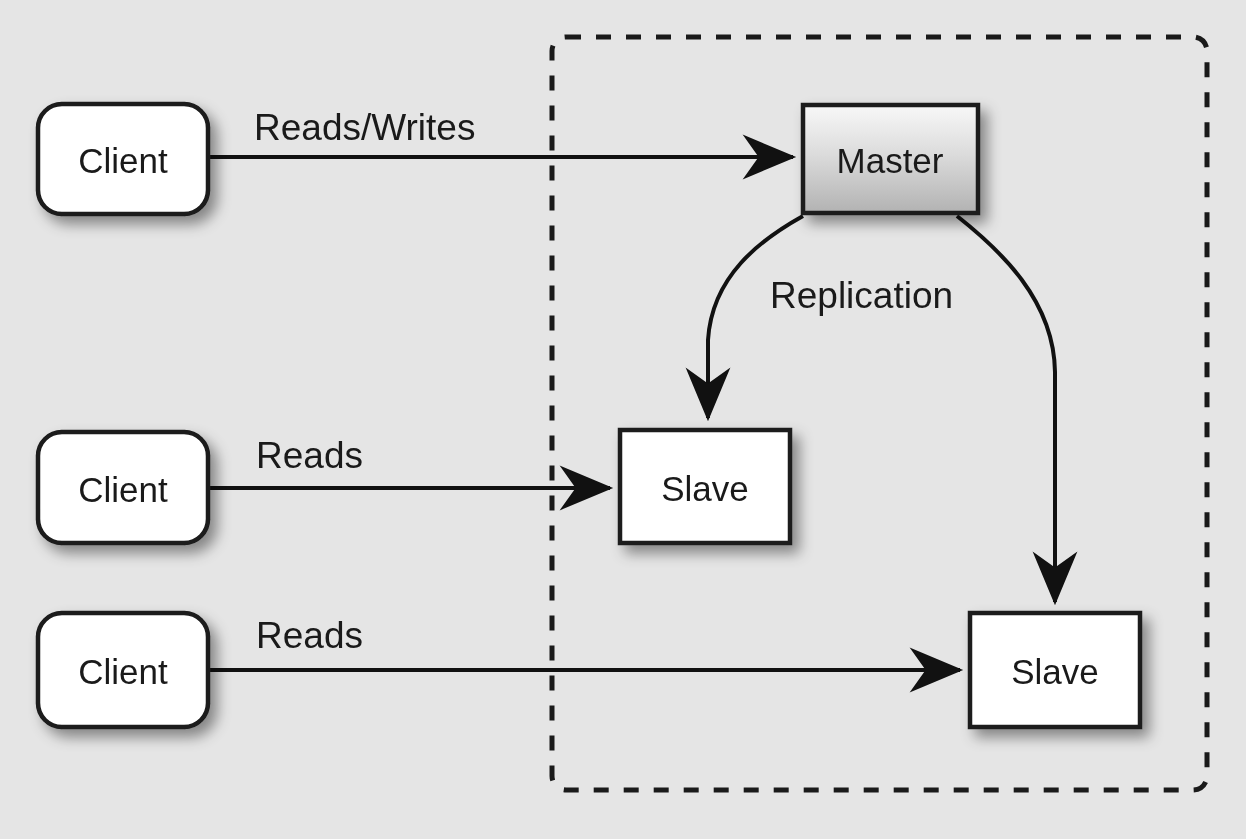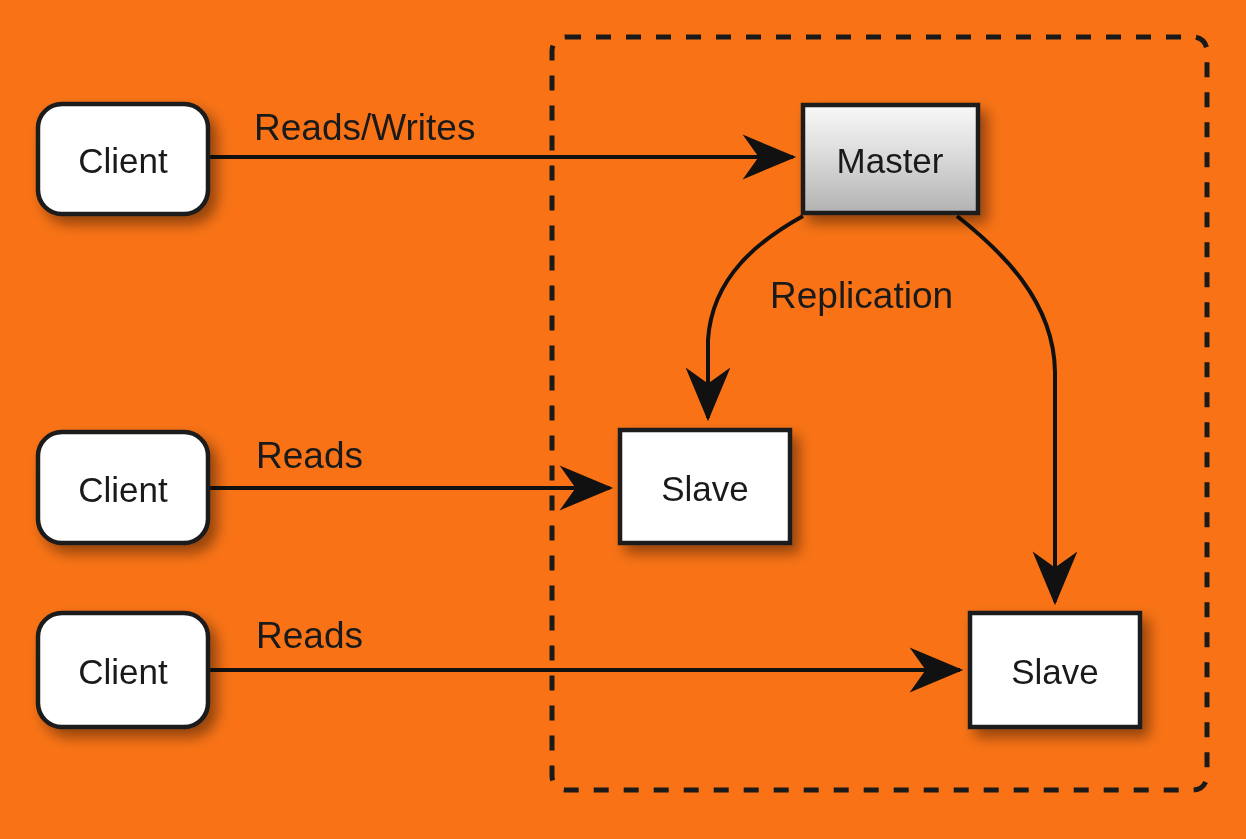--- a/index.html
+++ b/index.html
@@ -8,21 +8,21 @@
     padding: 0;
     background: #ffffff;
   }
   body {
     font-family: "Liberation Sans", sans-serif;
   }
   #diagram-root {
     position: relative;
     width: 1246px;
     height: 839px;
-    background: #f97316;
+    background: #e5e5e5;
     overflow: hidden;
   }
   #diagram-svg {
     position: absolute;
     top: 0;
     left: 0;
     width: 1246px;
     height: 839px;
   }
   .node-label {

